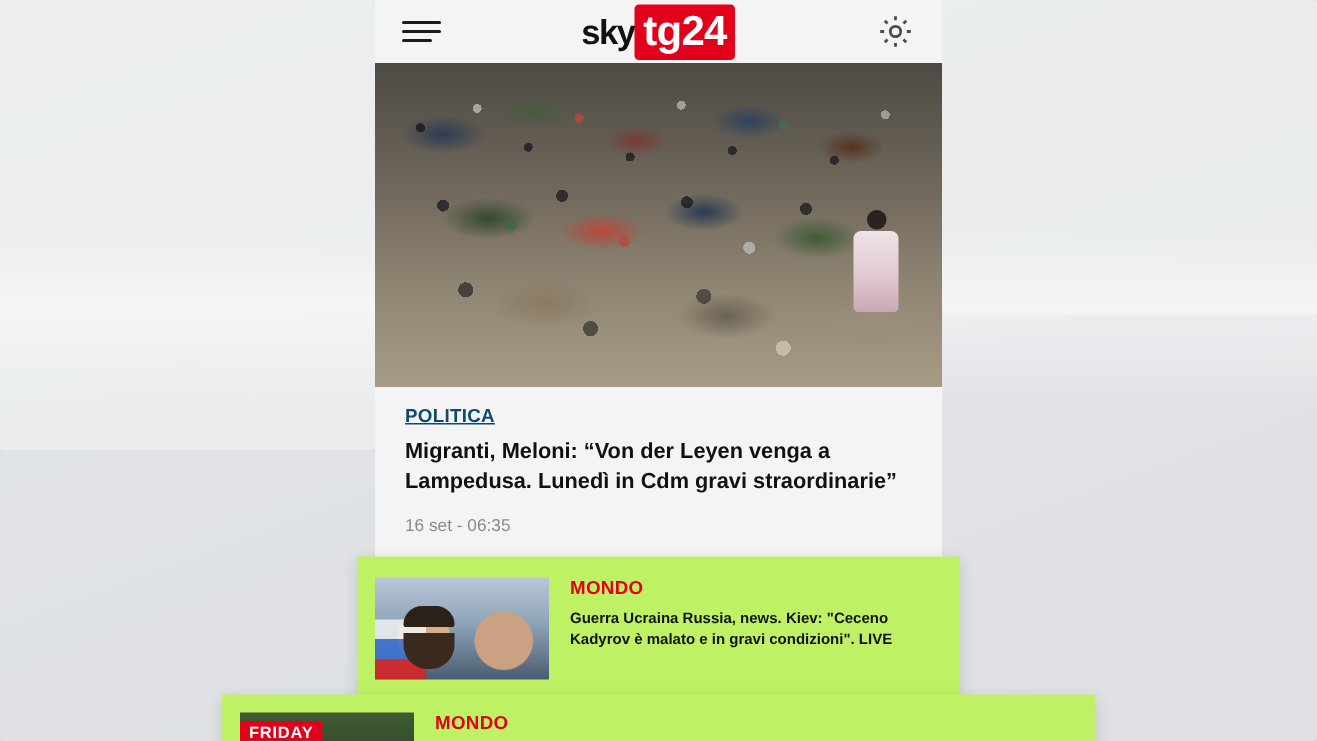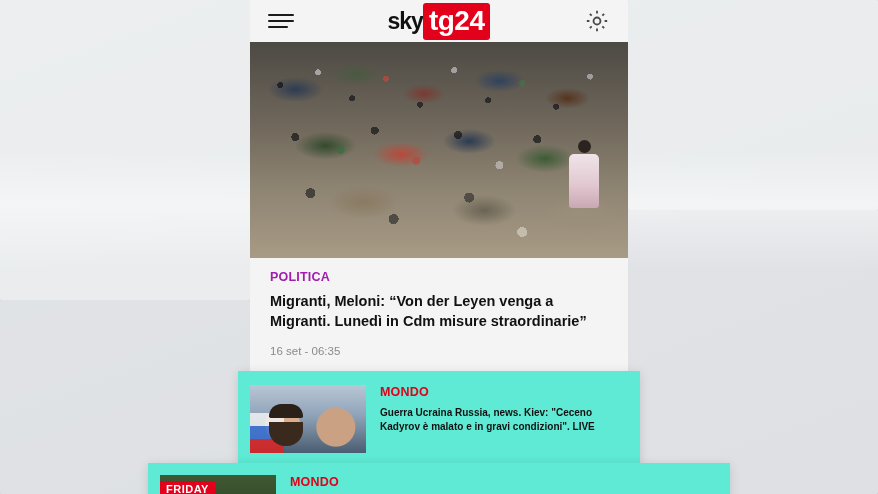--- a/index.html
+++ b/index.html
@@ -136,44 +136,45 @@
     right: 26px; top: 58%;
     width: 36px; height: 90px;
     transform: translateY(-30%);
   }
   .crowd-person .head { width: 13px; height: 13px; border-radius: 50%; background: #2a2320; margin: 0 auto; }
   .crowd-person .body { width: 30px; height: 54px; margin: 1px auto 0; background: linear-gradient(180deg,#efe4e8 0%, #e2c9d2 55%, #c9a8b4 100%); border-radius: 5px 5px 3px 3px; }
 
   
   .article { padding: 12px 20px 0 20px; background:#f4f4f4; }
   .kicker {
-    color: #a21caf;
+    color: #0c4a6e;
     font-size: 12.5px;
     font-weight: bold;
     letter-spacing: .2px;
     margin-bottom: 8px;
+    text-decoration: underline;
   }
   .headline {
     font-size: 14.5px;
     font-weight: bold;
     color: #111;
     line-height: 1.35;
   }
   .timestamp {
     margin-top: 14px;
     font-size: 11.5px;
     color: #8a8a8a;
   }
 
   
   .card-overlay {
     position: absolute;
     left: 238px;
     width: 402px;
-    background: #5eead4;
+    background: #bef264;
     box-shadow: 0 2px 10px rgba(0,0,0,.13);
     display: flex;
     gap: 14px;
     padding: 14px 12px;
   }
   .card-overlay.card2 { top: 371px; height: 96px; }
   .card-overlay.card3 { left: 148px; width: 582px; top: 463px; height: 60px; padding-top: 12px; }
 
   .thumb { width: 116px; height: 68px; flex: 0 0 116px; position: relative; overflow: hidden; background:#243041; }
   .thumb.kadyrov {
@@ -235,21 +236,21 @@
       <div class="crowd-dots"></div>
       <div class="crowd-person">
         <div class="head"></div>
         <div class="body"></div>
       </div>
     </div>
   </div>
 
   <div class="article">
     <div class="kicker">POLITICA</div>
-    <div class="headline">Migranti, Meloni: “Von der Leyen venga a Migranti. Lunedì in Cdm misure straordinarie”</div>
+    <div class="headline">Migranti, Meloni: “Von der Leyen venga a Lampedusa. Lunedì in Cdm gravi straordinarie”</div>
     <div class="timestamp">16 set - 06:35</div>
   </div>
 
 </div>
 
 <div class="card-overlay card2">
   <div class="thumb kadyrov">
     <div class="flag"></div>
     <div class="hat"></div>
     <div class="beard"></div>

